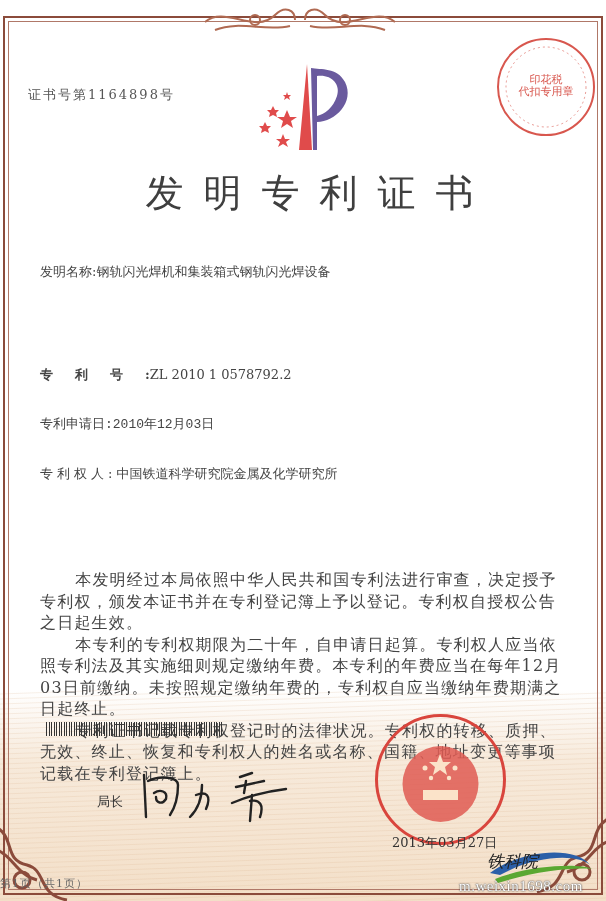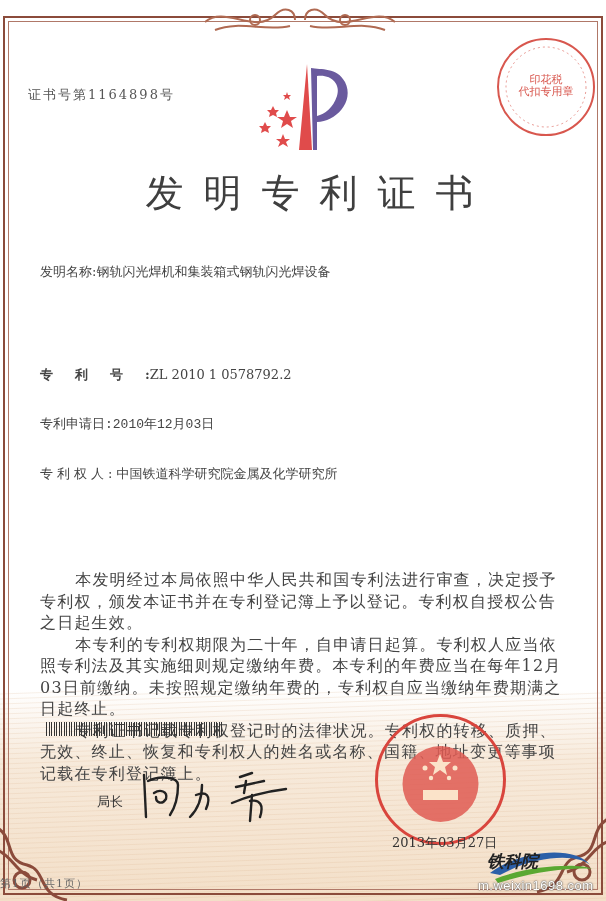--- a/index.html
+++ b/index.html
@@ -32,23 +32,23 @@
                color:#444; letter-spacing:1.2px;margin-top:24px; }
   .body-text p { margin:0; text-indent:2.2em; }
   .barcode { position:absolute; left:46px; top:722px; width:178px; height:14px;
              background:repeating-linear-gradient(90deg,#333 0px,#333 1px,transparent 1px,transparent 3px,#333 3px,#333 4px,transparent 4px,transparent 5px); }
   .director-label { position:absolute; left:97px; top:793px; font-family:"DejaVu Sans","Liberation Sans",sans-serif; font-size:13px; color:#333; }
   .signature { position:absolute; left:140px; top:765px; width:150px; height:60px; }
   .seal-big { position:absolute; left:373px; top:712px; width:135px; height:135px; }
   .seal-date { position:absolute; left:392px; top:834px; font-size:13px; color:#333; }
   .page-no { position:absolute; left:0; right:0; top:876px; text-align:left; font-size:11px; color:#666; letter-spacing:1px; }
   .watermark-logo { position:absolute; left:480px; top:845px; width:120px; height:40px; }
-  .watermark-text { position:absolute; left:478px; top:878px; font-family:Liberation Sans, sans-serif;
-                    font-size:13px; color:#ffffff; text-shadow:0 0 2px #555, 0 0 1px #333; letter-spacing:0.5px; }
-  .wm-brand { position:absolute; left:487px; top:850px; font-size:17px; font-style:italic; font-weight:bold; color:#222; }
+  .watermark-text { position:absolute; left:459px; top:878px; font-family:Liberation Serif, serif;
+                    font-size:15px; color:#ffffff; text-shadow:0 0 2px #555, 0 0 1px #333; letter-spacing:0.5px; }
+  .wm-brand { position:absolute; left:487px; top:850px; font-size:17px; font-style:italic; font-weight:normal; color:#222; }
 </style>
 </head>
 <body>
 
 <div class="page">
   <div class="waves"></div>
   <div class="border-outer"></div>
   <div class="border-inner"></div>
 
   <svg class="ornament-top" viewBox="0 0 210 38">

